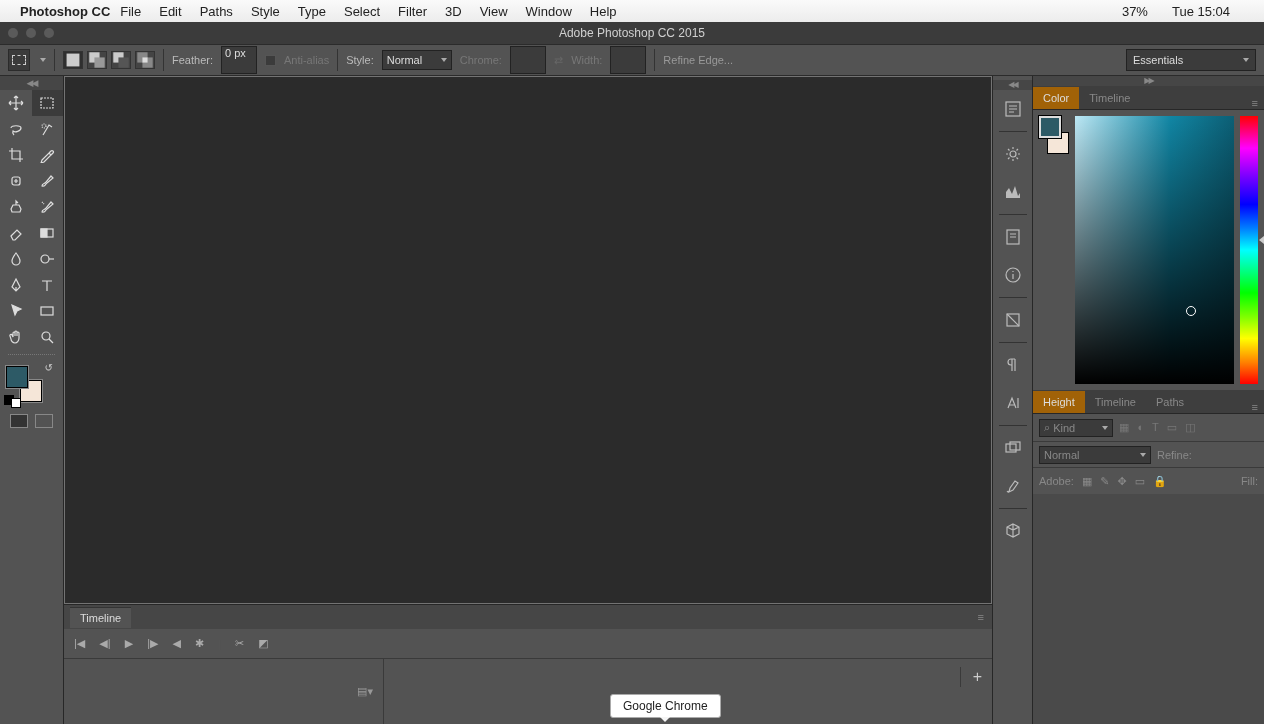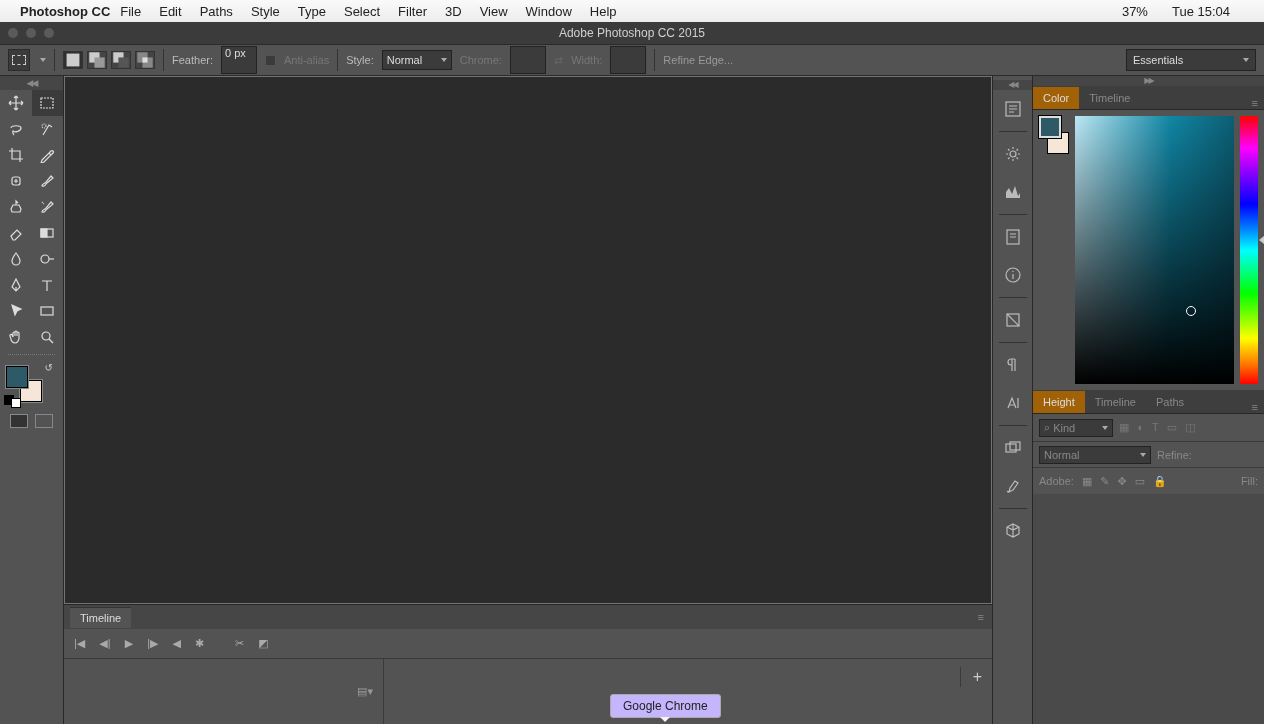--- a/index.html
+++ b/index.html
@@ -100,21 +100,21 @@
 .layers-body { flex: 1; display: flex; flex-direction: column; }
 .layer-filter { height: 28px; display: flex; align-items: center; gap: 6px; padding: 0 6px; border-bottom: 1px solid #3a3a3a; }
 .filter-select { width: 74px; height: 18px; background: #3b3b3b; border: 1px solid #222; display: flex; align-items: center; padding: 0 4px; color: #888; gap: 3px; }
 .filter-icons { display: flex; gap: 8px; color: #777; }
 .layer-blend { height: 26px; display: flex; align-items: center; padding: 0 6px; gap: 6px; color: #888; border-bottom: 1px solid #3a3a3a; }
 .blend-select { width: 112px; height: 18px; background: #3b3b3b; border: 1px solid #222; display: flex; align-items: center; justify-content: space-between; padding: 0 4px; }
 .layer-lock { height: 26px; display: flex; align-items: center; padding: 0 6px; gap: 8px; color: #888; }
 .layer-list { flex: 1; background: #4a4a4a; }
 
 
-.chrome-tooltip { position: absolute; left: 610px; bottom: 6px; background: #c4b5fd; border: 1px solid #aaa; border-radius: 3px; padding: 4px 12px; font-size: 12px; color: #222; text-align: center; }
+.chrome-tooltip { position: absolute; left: 610px; bottom: 6px; background: #ffffff; border: 1px solid #aaa; border-radius: 3px; padding: 4px 12px; font-size: 12px; color: #222; text-align: center; }
 .chrome-tooltip::after { content: ''; position: absolute; bottom: -5px; left: 50%; margin-left: -5px; width: 0; height: 0; border-left: 5px solid transparent; border-right: 5px solid transparent; border-top: 5px solid #f5f5f5; }
 
 svg { stroke: currentColor; fill: none; stroke-width: 1.2; }
 </style>
 </head>
 <body>
 
 <div class="mac-menubar">
   <span class="apple"></span>
   <span class="app-name">Photoshop CC</span>

